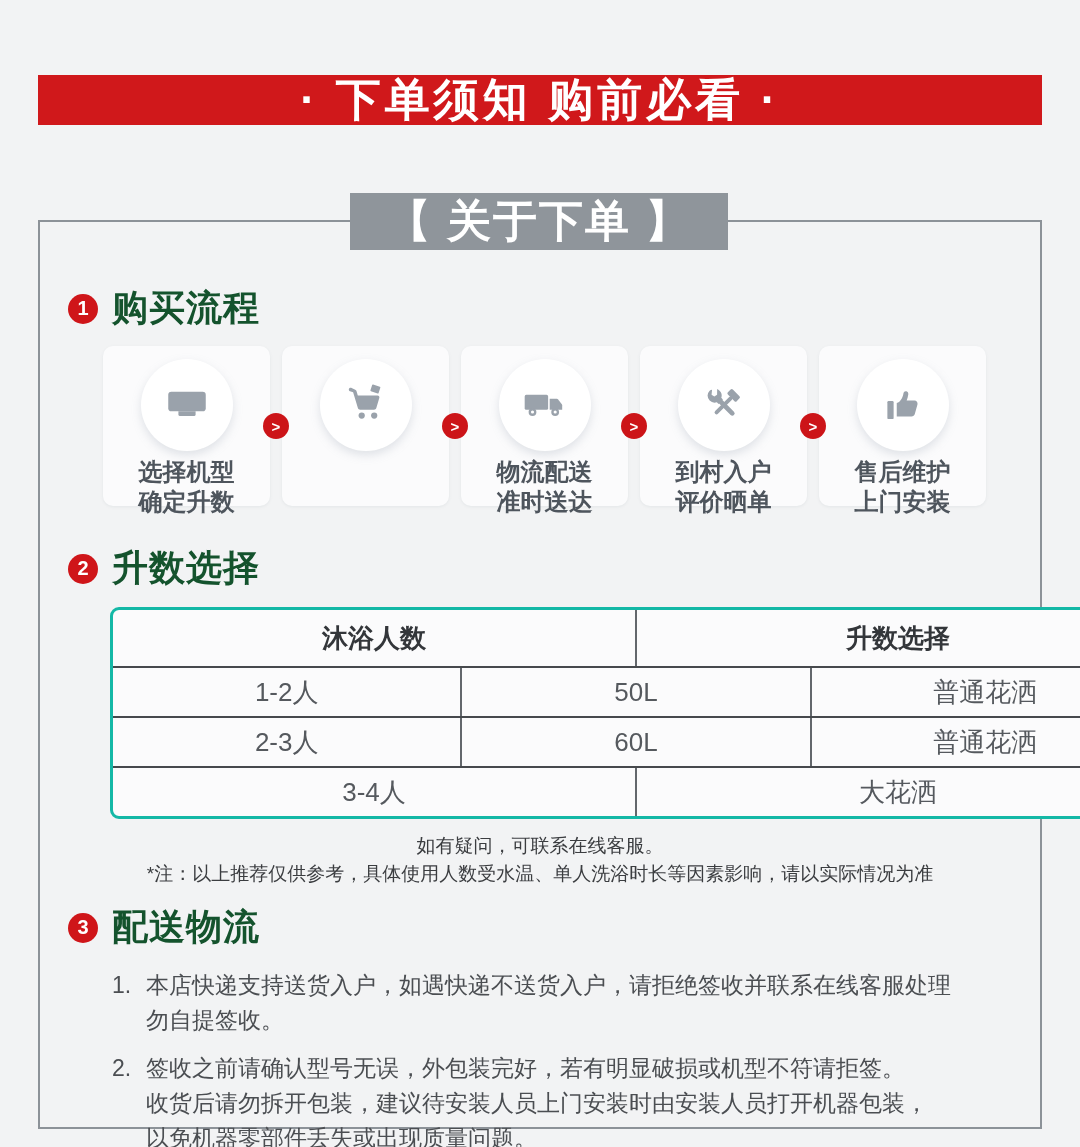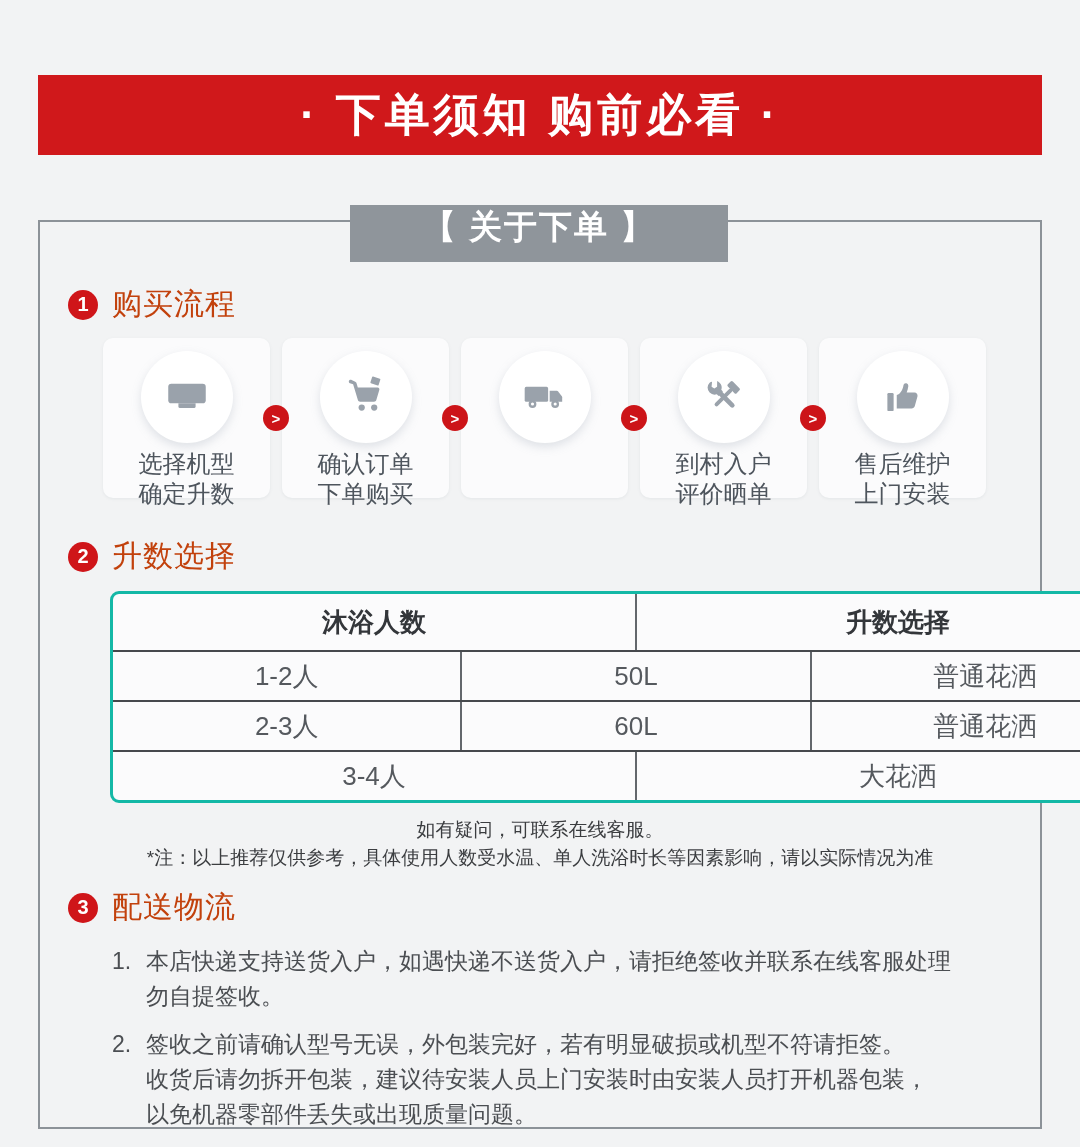--- a/index.html
+++ b/index.html
@@ -7,57 +7,58 @@
   body {
     background:#f2f3f4;
     font-family:"Liberation Sans","DejaVu Sans",sans-serif;
     position:relative;
     overflow:hidden;
   }
   .page { position:absolute; inset:0; }
 
   
   .banner {
-    position:absolute; left:38px; top:75px; width:1004px; height:80px;
+    position:absolute; left:38px; top:75px; width:1004px; height:50px;
     background:#d0181b;
     color:#ffffff; font-size:45px; font-weight:bold; letter-spacing:4px;
     display:flex; align-items:center; justify-content:center;
   }
 
   
   .about-label {
-    position:absolute; left:350px; top:205px; width:378px; height:57px;
+    position:absolute; left:350px; top:193px; width:378px; height:57px;
     background:#8f959b; z-index:2;
-    color:#ffffff; font-size:33px; font-weight:bold; letter-spacing:2px;
-    display:flex; justify-content:center;
+    color:#ffffff; font-size:44px; font-weight:bold; letter-spacing:2px;
+    display:flex; align-items:center; justify-content:center;
   }
 
   
   .box {
     position:absolute; left:38px; top:220px; width:1004px; height:909px;
     border:2px solid #8c9298;
   }
 
   
   .heading { display:flex; align-items:center; gap:14px; margin-left:28px; }
   .num-badge {
     width:30px; height:30px; border-radius:50%; background:#cf1519;
     color:#fff; font-size:20px; font-weight:bold;
     display:flex; align-items:center; justify-content:center; flex:0 0 30px;
   }
-  .heading-title { font-size:30px; font-weight:normal; color:#c2410c; letter-spacing:1px; }
+  .heading-title { font-size:36px; font-weight:bold; color:#14532d; letter-spacing:1px; }
   .h1 { margin-top:62px; }
   .h2 { margin-top:38px; }
   .h3 { margin-top:15px; }
 
   
   .steps { position:relative; margin:13px 0 0 63px; width:883px; height:160px; display:flex; gap:12px; }
   .card {
     width:167px; height:160px; background:#fbfbfc; border-radius:10px;
     box-shadow:0 1px 3px rgba(150,158,168,.15);
+    font-weight:bold;
   }
   .icon-circle {
     width:92px; height:92px; border-radius:50%; background:#ffffff;
     margin:13px auto 0; display:flex; align-items:center; justify-content:center;
     box-shadow:0 4px 10px rgba(150,160,175,.28);
   }
   .icon-circle svg { width:50px; height:50px; fill:#9aa2ab; }
   .card-text { margin-top:6px; text-align:center; font-size:24px; line-height:30px; color:#4e555d; }
   .arrow {
     position:absolute; top:67px; width:26px; height:26px; border-radius:50%;
@@ -128,36 +129,36 @@
 
       <div class="card">
         <div class="icon-circle">
           <svg viewBox="0 0 64 64">
               <path d="M13 10c-1.2-.4-2.5.2-2.9 1.4-.4 1.2.2 2.5 1.4 2.9l4 1.4 6.1 20.1c.4 1.3 1.6 2.2 2.9 2.2h17.8c1.3 0 2.5-.9 2.9-2.2l3.9-13c.4-1.5-.7-2.9-2.2-2.9H21.5l-1.8-6c-.2-.7-.8-1.3-1.5-1.5z"></path>
               <rect x="38.5" y="7" width="11" height="9" rx="1" transform="rotate(18 44 11.5)"></rect>
               <circle cx="26.5" cy="45.5" r="4"></circle>
               <circle cx="42.5" cy="45.5" r="4"></circle>
             </svg>
         </div>
-        <div class="card-text">
-          <div>确认订单</div>
-          <div>下单购买</div>
-        </div>
       </div>
 
       <div class="card">
         <div class="icon-circle">
           <svg viewBox="0 0 64 64">
               <rect x="6" y="19" width="30" height="19" rx="2"></rect>
               <path d="M38 24h9.2c.6 0 1.2.3 1.6.8l4.7 6.2c.3.4.5.9.5 1.4V38H38z"></path>
               <circle cx="16" cy="41" r="5"></circle>
               <circle cx="16" cy="41" r="2" fill="#ffffff"></circle>
               <circle cx="45" cy="41" r="5"></circle>
               <circle cx="45" cy="41" r="2" fill="#ffffff"></circle>
             </svg>
+        </div>
+        <div class="card-text">
+          <div>物流配送</div>
+          <div>准时送达</div>
         </div>
       </div>
 
       <div class="card">
         <div class="icon-circle">
           <svg viewBox="0 0 64 64">
             <g transform="rotate(-45 32 32)">
                 <rect x="29" y="20" width="6" height="30" rx="3"></rect>
                 <path d="M32 6a9 9 0 0 0-9 9 9 9 0 0 0 5 8.1V26h8v-2.9A9 9 0 0 0 41 15c0-1.3-.3-2.5-.8-3.6L35 16.5l-4-1-1-4 5.1-4.2C34.1 6.6 33.1 6 32 6z"></path>
               </g>

